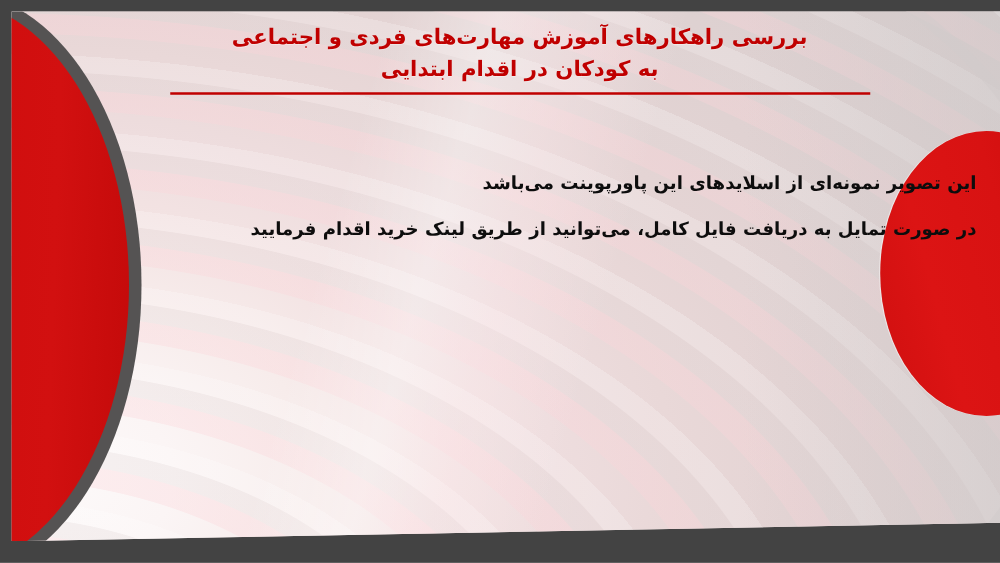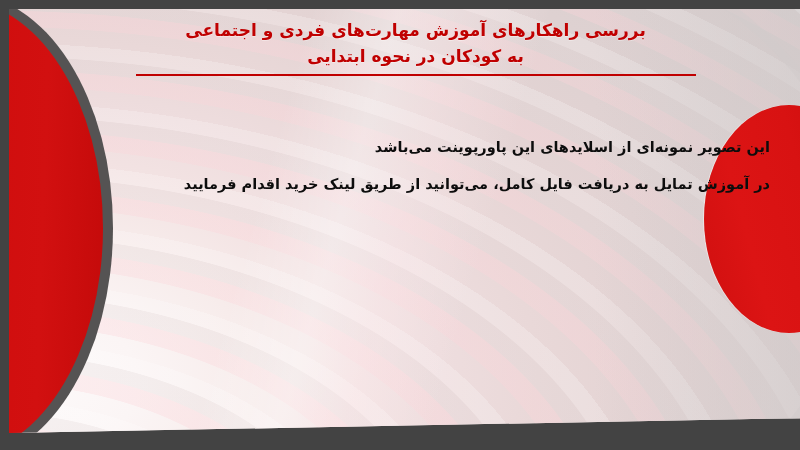--- a/index.html
+++ b/index.html
@@ -183,21 +183,21 @@
     margin: 5px auto 0;
     height: 2px;
     width: 560px;
     background: #c00000;
   }
 
   .body-block {
     position: absolute;
     top: 120px;
     left: 96px;
-    right: 20px;
+    right: 9px;
     direction: rtl;
   }
   .body-line {
     color: #0d0d0d;
     font-family: "DejaVu Sans", sans-serif;
     font-size: 14.5px;
     font-weight: bold;
     line-height: 37px;
     white-space: nowrap;
     padding-right: 10px;
@@ -219,24 +219,24 @@
     <div class="bg-rightwash"></div>
 
     <div class="left-ellipse-ring"></div>
     <div class="left-ellipse"></div>
     <div class="right-circle"></div>
 
     <div id="content">
 
       <div class="title-block">
         <div class="title-line">بررسی راهکارهای آموزش مهارت‌های فردی و اجتماعی</div>
-        <div class="title-line">به کودکان در نحوه ابتدایی</div>
+        <div class="title-line">به کودکان در اقدام ابتدایی</div>
         <div class="title-rule"></div>
       </div>
 
       <div class="body-block">
         <div class="body-line">این تصویر نمونه‌ای از اسلایدهای این پاورپوینت می‌باشد</div>
-        <div class="body-line">در آموزش تمایل به دریافت فایل کامل، می‌توانید از طریق لینک خرید اقدام فرمایید</div>
+        <div class="body-line">در صورت تمایل به دریافت فایل کامل، می‌توانید از طریق لینک خرید اقدام فرمایید</div>
       </div>
 
     </div>
   </div>
 </div>
 
 </body></html>

